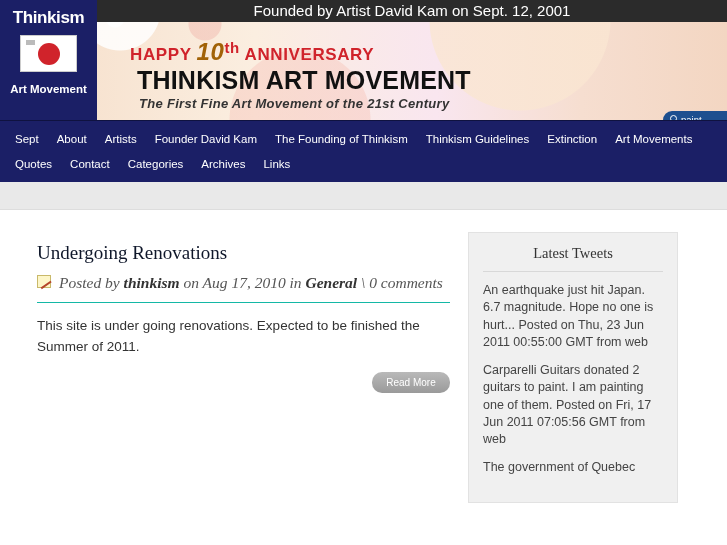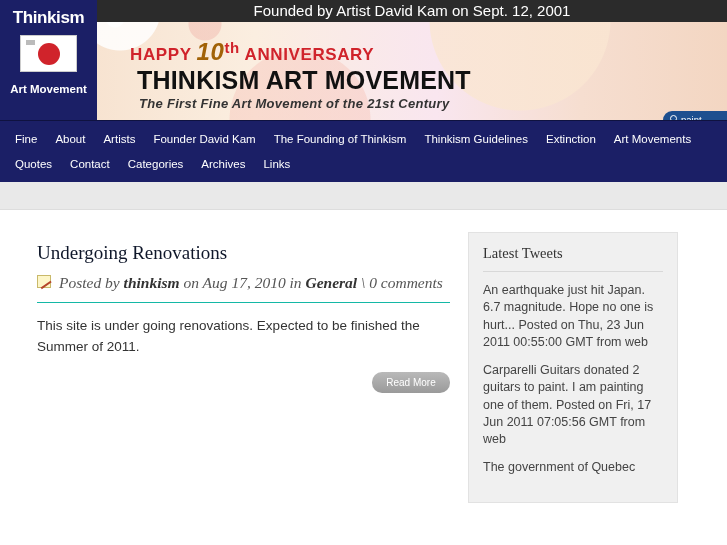--- a/index.html
+++ b/index.html
@@ -244,20 +244,21 @@
     border: 1px solid #e2e2e2;
     padding: 12px 14px 14px;
   }
   .widget-title {
     font-family: "Liberation Serif", serif;
     font-size: 14.5px;
     color: #333333;
     padding-bottom: 9px;
     border-bottom: 1px solid #d8d8d8;
     margin-bottom: 10px;
+    text-align: center;
   }
   .tweet {
     font-size: 12.5px;
     color: #444444;
     line-height: 1.38;
     margin-bottom: 11px;
   }
 </style>
 </head>
 <body>
@@ -286,21 +287,21 @@
   <div class="movement-tag">The First Fine Art Movement of the 21st Century</div>
 
   <div class="search-pill">
     <span class="mag"></span>
     <span>paint</span>
   </div>
 </div>
 
 <div class="nav">
   <div class="nav-row">
-    <div class="nav-item">Fine</div>
+    <div class="nav-item">Sept</div>
     <div class="nav-item">About</div>
     <div class="nav-item">Artists</div>
     <div class="nav-item">Founder David Kam</div>
     <div class="nav-item">The Founding of Thinkism</div>
     <div class="nav-item">Thinkism Guidelines</div>
     <div class="nav-item">Extinction</div>
     <div class="nav-item">Art Movements</div>
     <div class="nav-item">Quotes</div>
     <div class="nav-item">Contact</div>
     <div class="nav-item">Categories</div>

